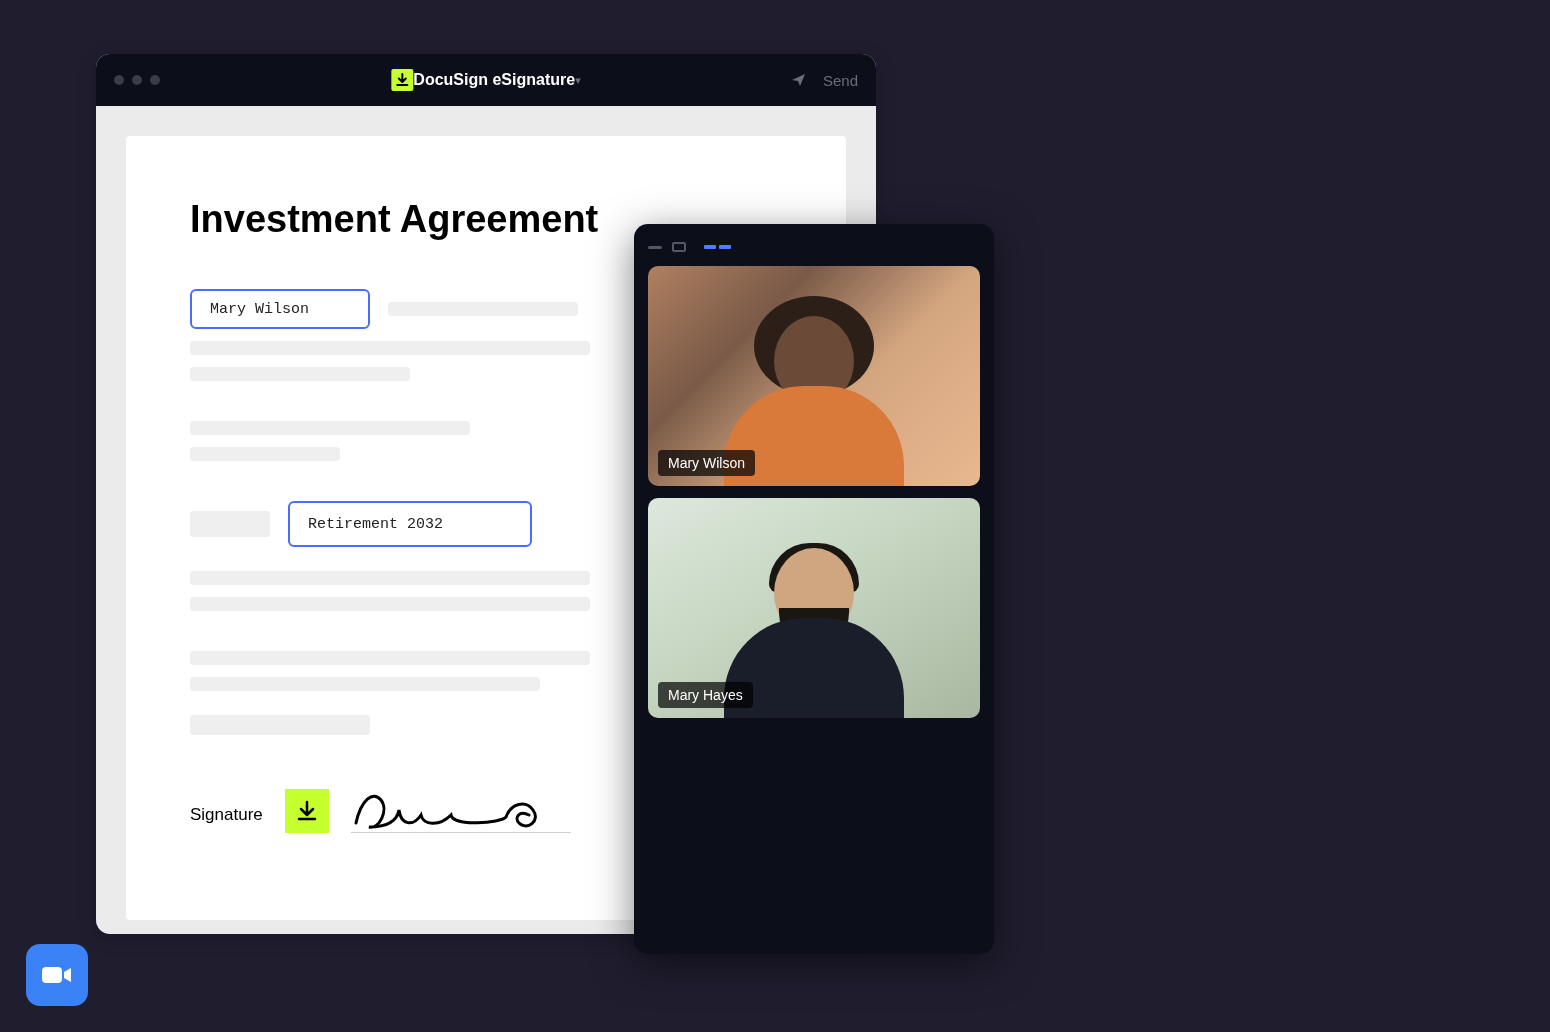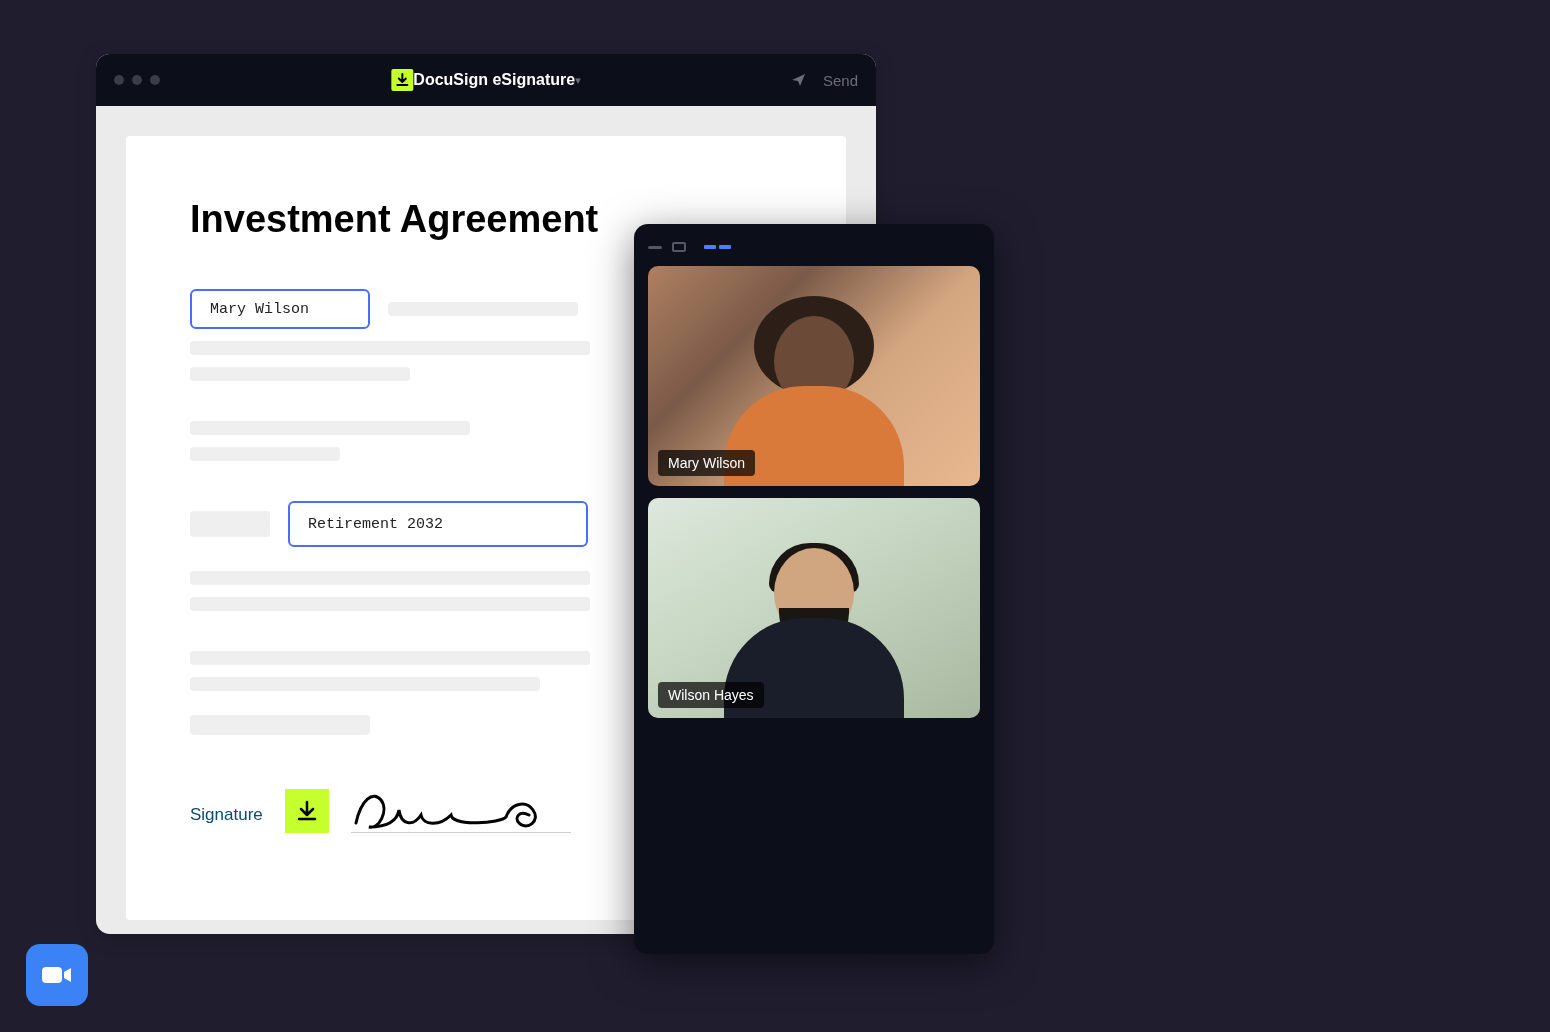--- a/index.html
+++ b/index.html
@@ -125,41 +125,41 @@
       color: #222;
       background: #fff;
     }
 
     .input-1 {
       width: 180px;
       height: 40px;
     }
 
     .input-2 {
-      width: 300px;
+      width: 244px;
       height: 46px;
     }
 
     .skel {
       background-color: #efefef;
       border-radius: 4px;
     }
 
     .s-tall { height: 14px; }
     .s-med { height: 14px; }
 
     .signature-row {
       display: flex;
       align-items: flex-end;
       gap: 22px;
       margin-top: 48px;
     }
 
     .sig-label {
-      color: #0c4a6e;
+      color: #000000;
       font-size: 17px;
       padding-bottom: 8px;
     }
 
     .sig-icon-box {
       width: 44px;
       height: 44px;
       background-color: #c5ff2e;
       display: flex;
       align-items: center;
@@ -444,21 +444,21 @@
 
 
   <div class="participant p3">
     <div class="person-shape">
       <div class="hair"></div>
         <div class="head"></div>
         <div class="beard"></div>
         <div class="body"></div>
     </div>
     <div class="participant-name">
-      <span>Wilson Hayes</span>
+      <span>Mary Hayes</span>
     </div>
   </div>
 </div>
 
 <div class="zoom-button">
   <svg width="34" height="22" viewBox="0 0 34 22">
     <rect x="2" y="3" width="20" height="16" rx="4" fill="#ffffff"></rect>
     <path d="M24 8 L31 4 L31 18 L24 14 Z" fill="#ffffff"></path>
   </svg>
 </div>

